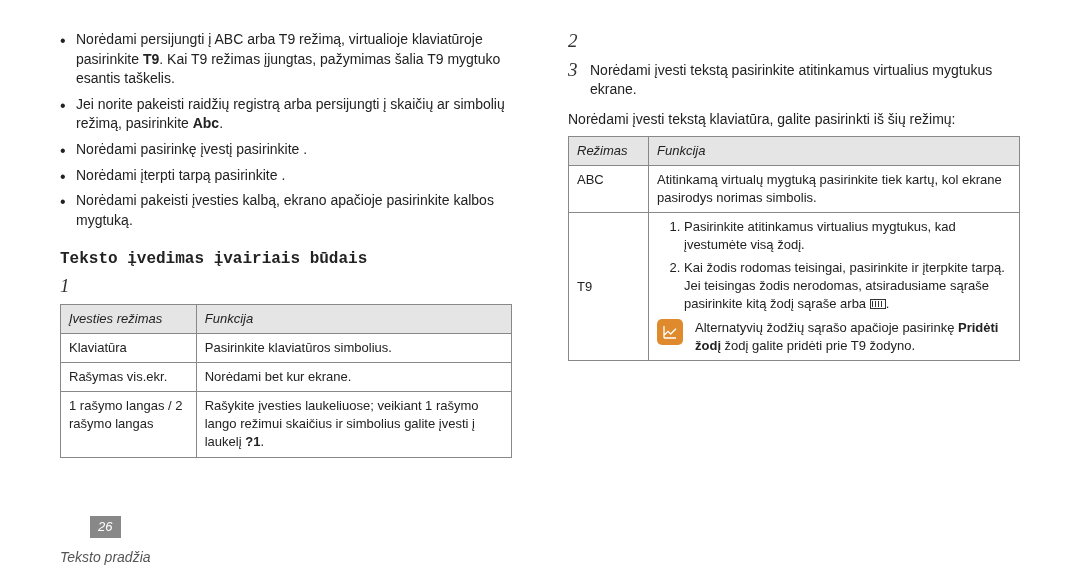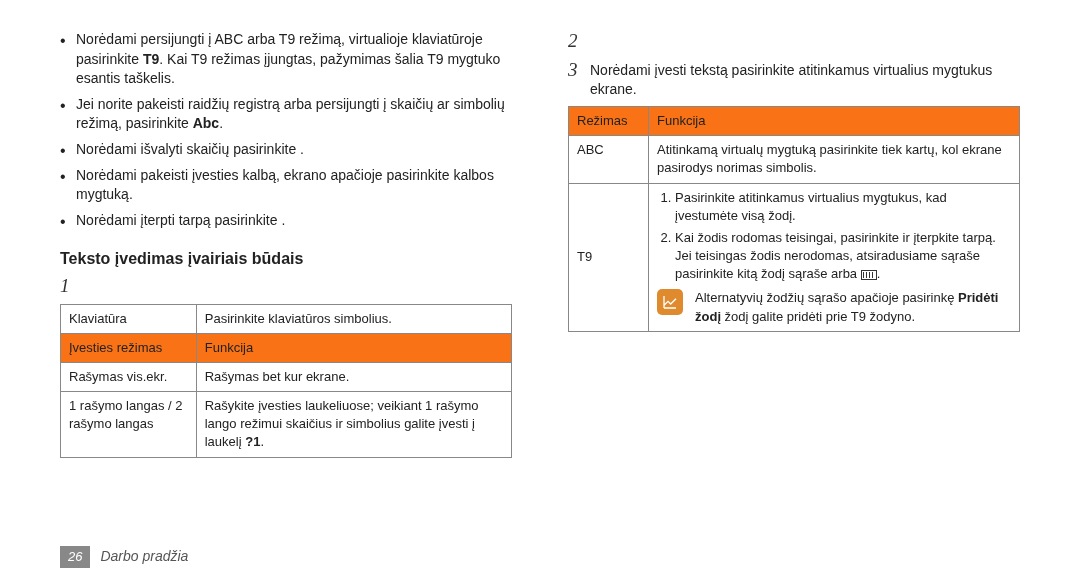--- a/index.html
+++ b/index.html
@@ -30,20 +30,21 @@
     position: absolute;
     left: 0;
     font-size: 16px;
   }
   .bold { font-weight: bold; }
   .heading {
     font-weight: bold;
     font-size: 16px;
     margin-top: 18px;
     margin-bottom: 4px;
+    font-family: Liberation Mono, monospace;
   }
   .step {
     display: flex;
     margin-bottom: 6px;
   }
   .step-num {
     font-family: Georgia, serif;
     font-style: italic;
     font-size: 19px;
     width: 22px;
@@ -58,25 +59,26 @@
     margin-top: 6px;
   }
   th, td {
     border: 1px solid #888;
     padding: 5px 8px;
     text-align: left;
     vertical-align: top;
     font-size: 13px;
   }
   th {
-    background: #f97316;
+    background: #e5e5e5;
     font-weight: normal;
+    font-style: italic;
   }
   .ol-inner { list-style: decimal; padding-left: 18px; }
-  .ol-inner li { margin-bottom: 4px; }
+  .ol-inner li { margin-bottom: 4px; margin-left: 9px; }
   .note-box {
     display: flex;
     gap: 12px;
     margin-top: 6px;
     justify-content: space-between;
   }
   .note-icon {
     width: 26px; height: 26px;
     border-radius: 5px;
     background: #e08a2e;
@@ -88,20 +90,21 @@
   .note-icon svg { width: 16px; height: 16px; }
   .footer {
     position: absolute;
     bottom: 18px;
     left: 60px;
     display: flex;
     align-items: center;
     gap: 10px;
     font-style: italic;
     color: #555;
+    flex-direction: column;
   }
   .page-num {
     background: #888;
     color: #fff;
     font-style: italic;
     padding: 2px 8px;
     font-size: 13px;
   }
   .kb-icon {
     display:inline-block; width:16px; height:10px;
@@ -118,64 +121,65 @@
 
 <div class="columns">
   <div class="col">
     <ul class="bullet-list">
       <li>
         <span>Norėdami persijungti į ABC arba T9 režimą, virtualioje klaviatūroje pasirinkite </span><span class="bold">T9</span><span>. Kai T9 režimas įjungtas, pažymimas šalia T9 mygtuko esantis taškelis.</span>
       </li>
       <li>
         <span>Jei norite pakeisti raidžių registrą arba persijungti į skaičių ar simbolių režimą, pasirinkite </span><span class="bold">Abc</span><span>.</span>
       </li>
-      <li><span>Norėdami išvalyti skaičių pasirinkite        .</span></li>
+      <li><span>Norėdami pasirinkę įvestį pasirinkite        .</span></li>
+      <li><span>Norėdami įterpti tarpą pasirinkite        .</span></li>
       <li><span>Norėdami pakeisti įvesties kalbą, ekrano apačioje pasirinkite kalbos mygtuką.</span></li>
-      <li><span>Norėdami įterpti tarpą pasirinkite        .</span></li>
     </ul>
 
     <div class="heading">Teksto įvedimas įvairiais būdais</div>
 
     <div class="step">
       <div class="step-num">1</div>
     </div>
 
     <table>
       <tbody>
           <tr>
+        <th>Įvesties režimas</th>
+        <th>Funkcija</th>
+      </tr>
+      <tr>
         <td>Klaviatūra</td>
         <td>Pasirinkite klaviatūros simbolius.</td>
       </tr>
       <tr>
-        <th>Įvesties režimas</th>
-        <th>Funkcija</th>
-      </tr>
-      <tr>
         <td>Rašymas vis.ekr.</td>
-        <td>Rašymas bet kur ekrane.</td>
+        <td>Norėdami bet kur ekrane.</td>
       </tr>
       <tr>
         <td>1 rašymo langas / 2 rašymo langas</td>
         <td>
           <span>Rašykite įvesties laukeliuose; veikiant 1 rašymo lango režimui skaičius ir simbolius galite įvesti į laukelį </span><span class="bold">?1</span><span>.</span>
         </td>
       </tr>
     </tbody>
       </table>
   </div>
 
   <div class="col">
     <div class="step">
       <div class="step-num">2</div>
     </div>
     <div class="step">
       <div class="step-num">3</div>
       <div class="step-text">Norėdami įvesti tekstą pasirinkite atitinkamus virtualius mygtukus ekrane.</div>
     </div>
 
+    <div style="margin-top:10px; margin-bottom:6px;">Norėdami įvesti tekstą klaviatūra, galite pasirinkti iš šių režimų:</div>
 
     <table>
       <tbody>
           <tr>
         <th style="width:80px">Režimas</th>
         <th>Funkcija</th>
       </tr>
       <tr>
         <td>ABC</td>
         <td>Atitinkamą virtualų mygtuką pasirinkite tiek kartų, kol ekrane pasirodys norimas simbolis.</td>
@@ -201,14 +205,14 @@
           </div>
         </td>
       </tr>
     </tbody>
       </table>
   </div>
 </div>
 
 <div class="footer">
   <span class="page-num">26</span>
-  <span>Darbo pradžia</span>
+  <span>Teksto pradžia</span>
 </div>
 
 </body></html>

